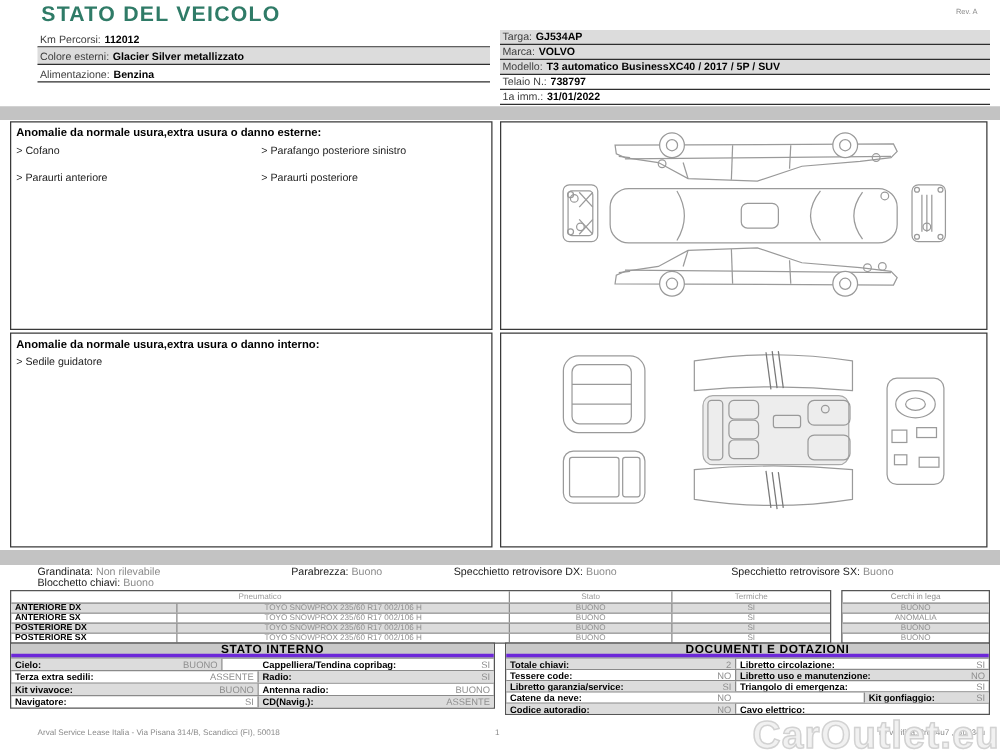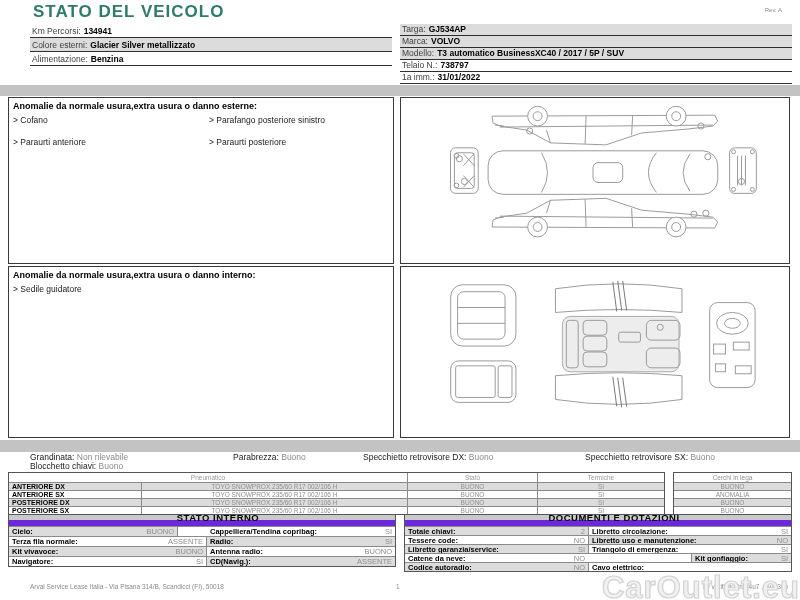--- a/index.html
+++ b/index.html
@@ -53,21 +53,21 @@
   .tpos { width:132px; justify-content:flex-start; padding-left:3px; font-weight:bold; color:#000; font-size:7px; }
   .tspec { width:266px; color:#8f8f8f; }
   .tstato { width:130px; color:#8f8f8f; }
   .tterm { flex:1; color:#8f8f8f; }
   .tcH1 { width:398px; } .tcH2 { width:130px; } .tcH3 { flex:1; }
   .cerchi .tc { width:100%; color:#8f8f8f; }
 
   
   .btable { border:1px solid #555; font-size:7.5px; }
   .bhead { height:11px; background:#c9c9c9; display:flex; align-items:center; justify-content:center;
-           font-weight:bold; font-size:9.5px; color:#000; border-bottom:6px solid #6d28d9; letter-spacing:0.5px;padding-left:32px; }
+           font-weight:bold; font-size:9.5px; color:#000; border-bottom:3px solid #6d28d9; letter-spacing:0.5px;padding-left:32px; }
   .brow { display:flex; border-top:1px solid #8a8a8a; }
   .brow:first-of-type { border-top:none; }
   .bcell { display:flex; align-items:center; justify-content:space-between; padding:0 3px;
            overflow:hidden; white-space:nowrap; }
   .bcell .lbl { font-weight:bold; color:#000; }
   .bcell .val { color:#8f8f8f; }
   .bl { border-left:1px solid #8a8a8a; }
   .si-row { height:10px; } .doc-row { height:9px; }
 
   
@@ -82,21 +82,21 @@
 <body>
 
 <div class="page">
 
   <div class="abs title">STATO DEL VEICOLO</div>
   <div class="abs rev">Rev. A</div>
 
   <div class="abs info-block" style="left:30px; top:24px; width:362px;">
     <div class="info-row h14">
       <span class="lbl">Km Percorsi:</span>
-      <span class="val">134941</span>
+      <span class="val">112012</span>
     </div>
     <div class="info-row h14 shaded">
       <span class="lbl">Colore esterni:</span>
       <span class="val">Glacier Silver metallizzato</span>
     </div>
     <div class="info-row h14">
       <span class="lbl">Alimentazione:</span>
       <span class="val">Benzina</span>
     </div>
   </div>
@@ -330,21 +330,21 @@
         <span class="lbl">Cielo:</span>
         <span class="val">BUONO</span>
       </div>
       <div class="bcell bl" style="flex:1;padding-left:32px;">
         <span class="lbl">Cappelliera/Tendina copribag:</span>
         <span class="val">SI</span>
       </div>
     </div>
     <div class="brow si-row">
       <div class="bcell" style="width:197px;">
-        <span class="lbl">Terza fila normale:</span>
+        <span class="lbl">Terza extra sedili:</span>
         <span class="val">ASSENTE</span>
       </div>
       <div class="bcell bl shaded" style="flex:1;">
         <span class="lbl">Radio:</span>
         <span class="val">SI</span>
       </div>
     </div>
     <div class="brow si-row">
       <div class="bcell shaded" style="width:197px;">
         <span class="lbl">Kit vivavoce:</span>

